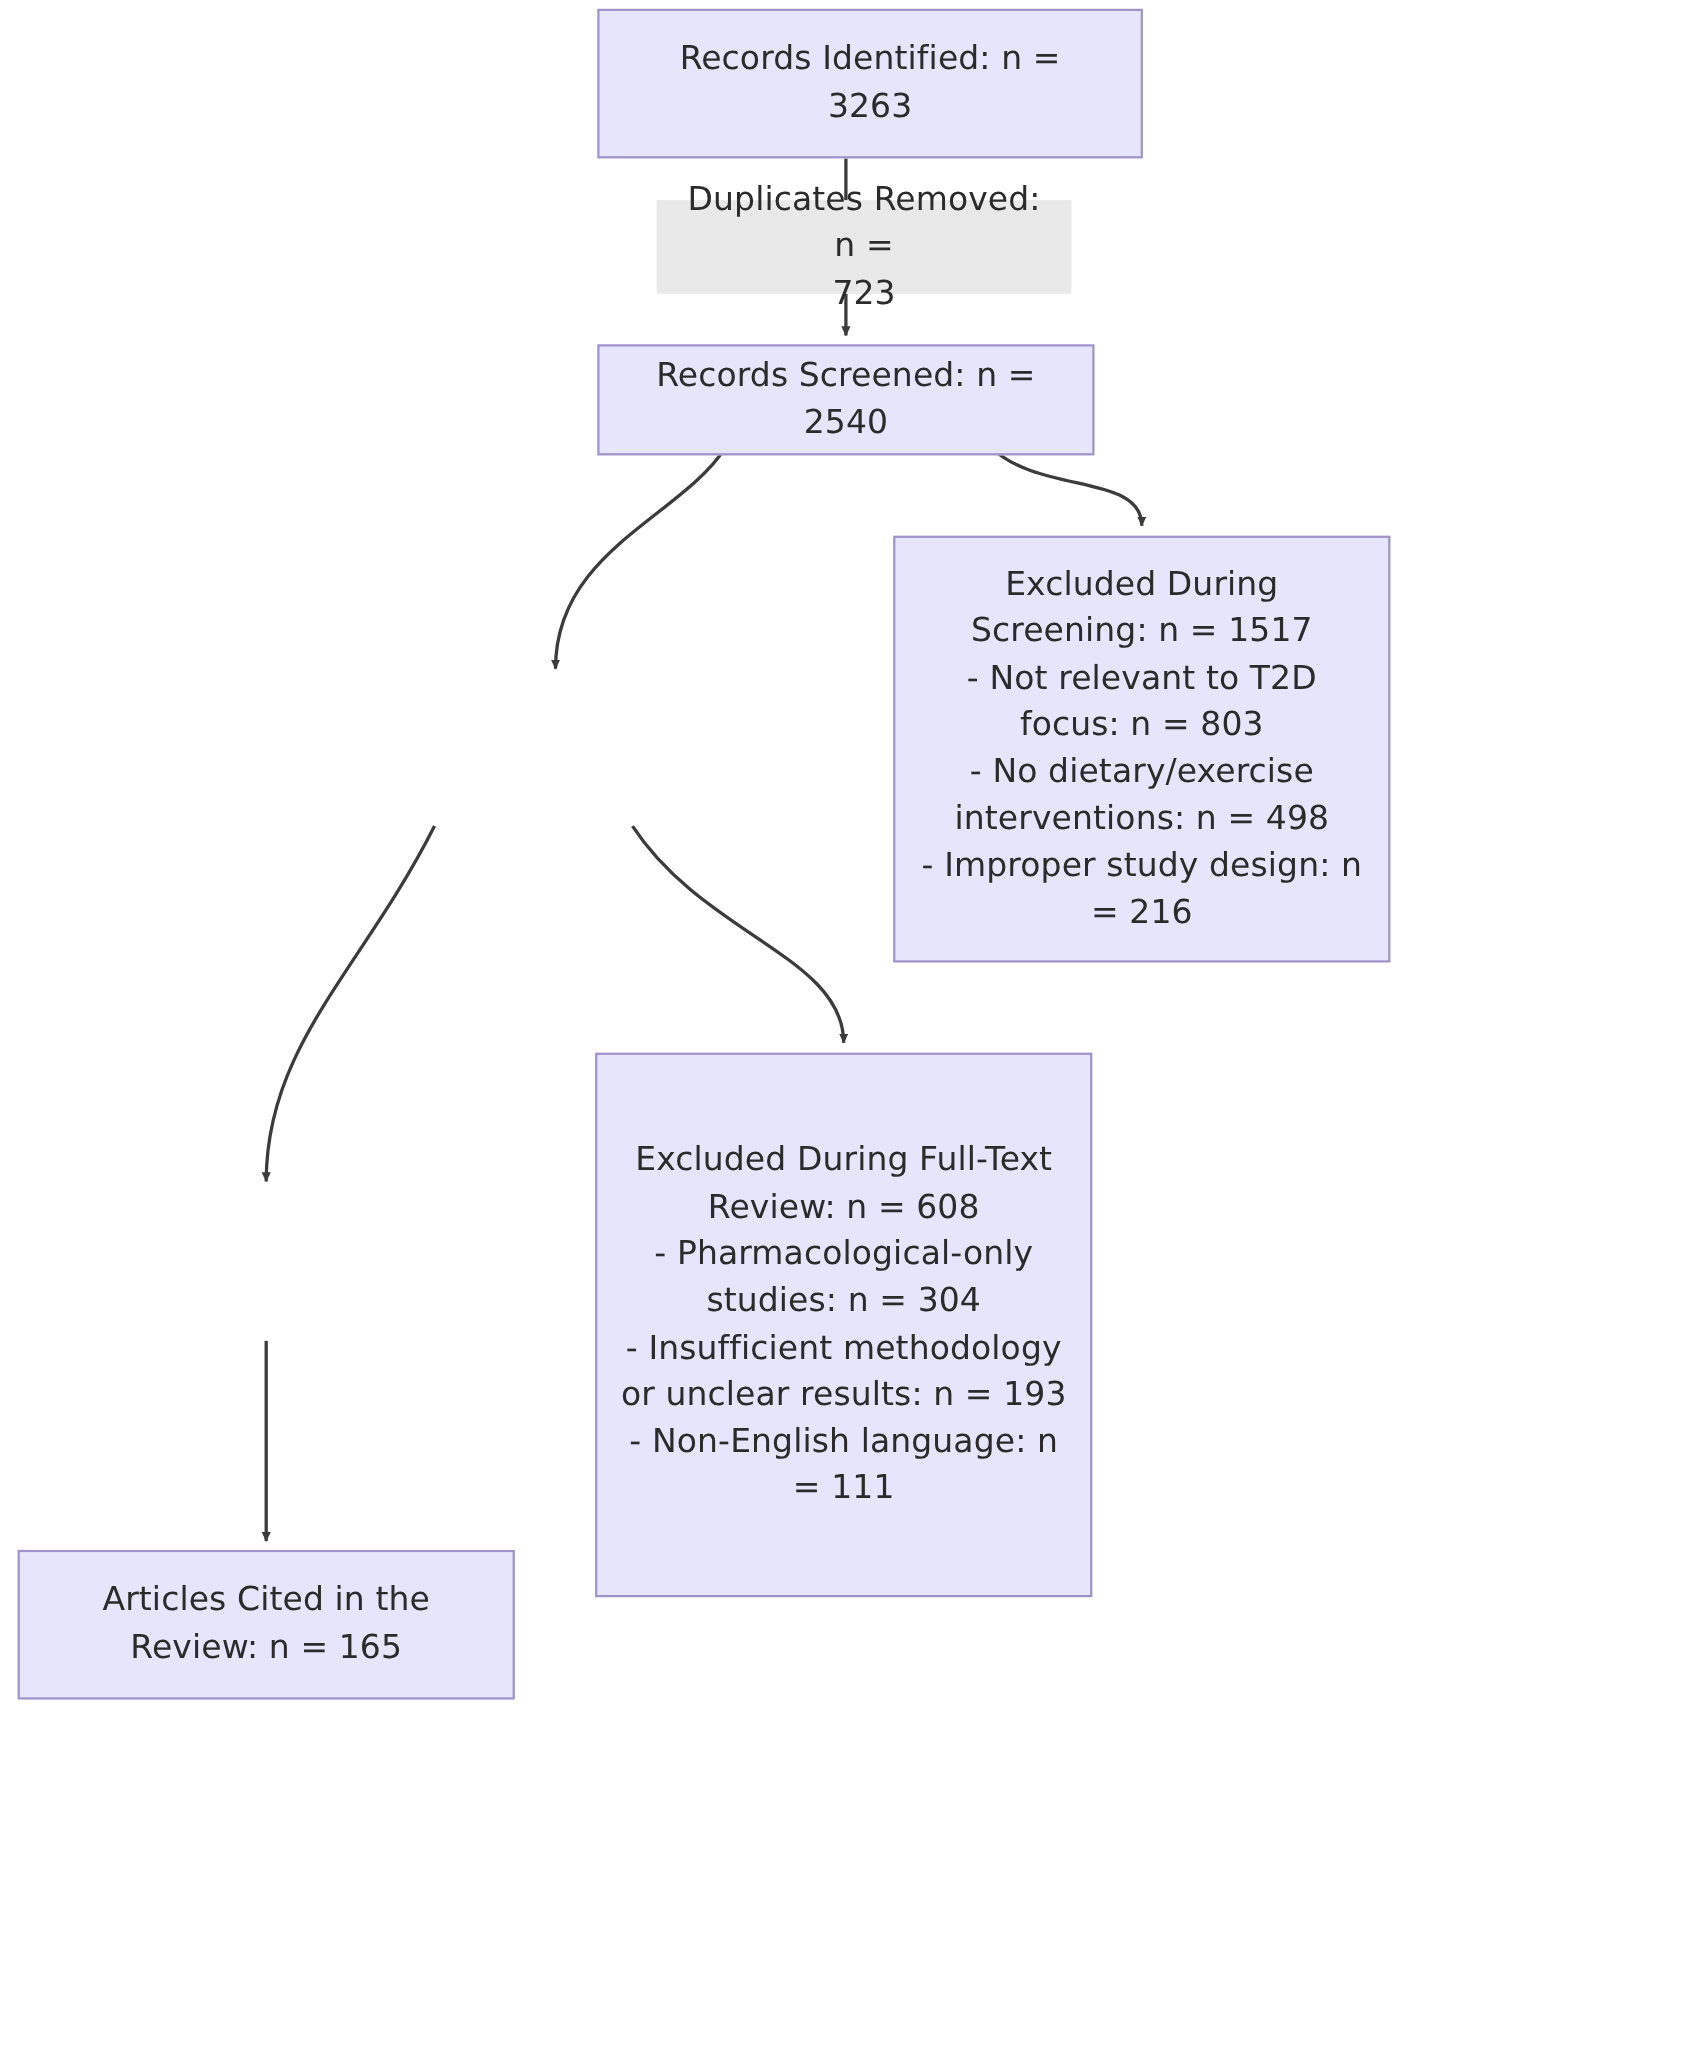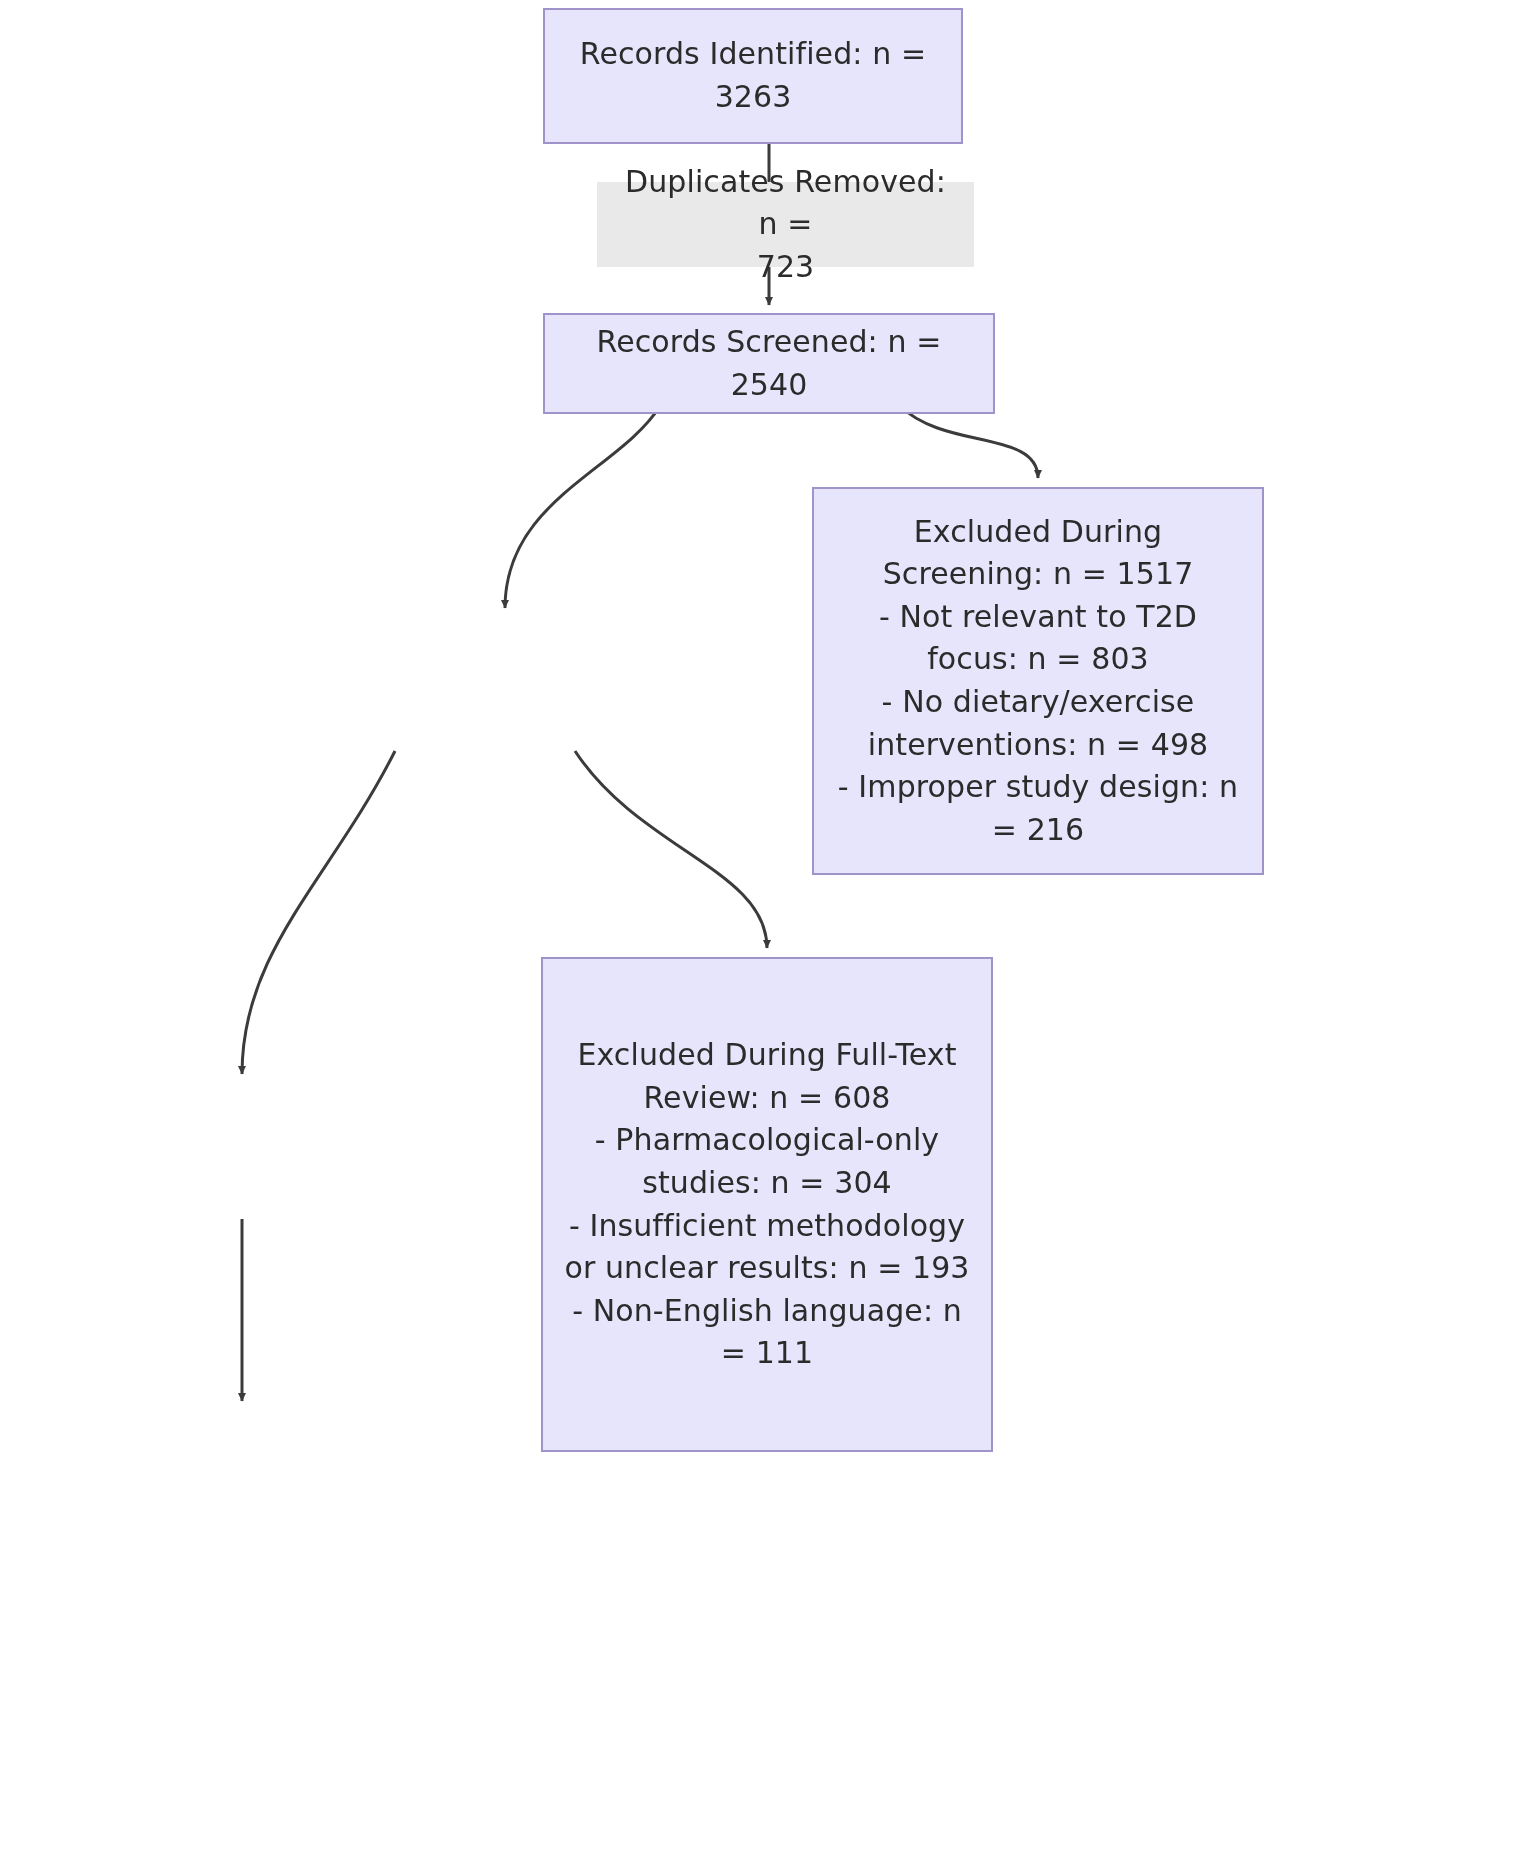--- a/index.html
+++ b/index.html
@@ -66,21 +66,21 @@
 
     <path d="M900,406 C945,450 1038,430 1038,478" fill="none" stroke="#3b3b3b" stroke-width="3" marker-end="url(#arrowhead)"></path>
 
     <path d="M395,751 C330,880 242,950 242,1074" fill="none" stroke="#3b3b3b" stroke-width="3" marker-end="url(#arrowhead)"></path>
 
     <path d="M575,751 C640,850 767,870 767,948" fill="none" stroke="#3b3b3b" stroke-width="3" marker-end="url(#arrowhead)"></path>
 
     <path d="M242,1219 L242,1401" fill="none" stroke="#3b3b3b" stroke-width="3" marker-end="url(#arrowhead)"></path>
   </svg>
 
-  <div class="node process" style="left:543px; top:8px; width:420px; height:136px;">Records Identified: n =
+  <div class="node process" style="left:543px; top:8px; width:496px; height:136px;">Records Identified: n =
 3263</div>
 
   <div class="node note" style="left:597px; top:182px; width:377px; height:85px;">Duplicates Removed: n =
 723</div>
 
   <div class="node process" style="left:543px; top:313px; width:452px; height:101px;">Records Screened: n = 2540</div>
 
   <div class="node process" style="left:812px; top:487px; width:452px; height:388px;">Excluded During
 Screening: n = 1517
 - Not relevant to T2D
@@ -94,13 +94,15 @@
   <div class="node process" style="left:541px; top:957px; width:452px; height:495px;">Excluded During Full-Text
 Review: n = 608
 - Pharmacological-only
 studies: n = 304
 - Insufficient methodology
 or unclear results: n = 193
 - Non-English language: n
 = 111</div>
 
 
+  <div class="node process" style="left:16px; top:1409px; width:452px; height:136px;">Articles Cited in the
+Review: n = 165</div>
 </div>
 
 </body></html>

